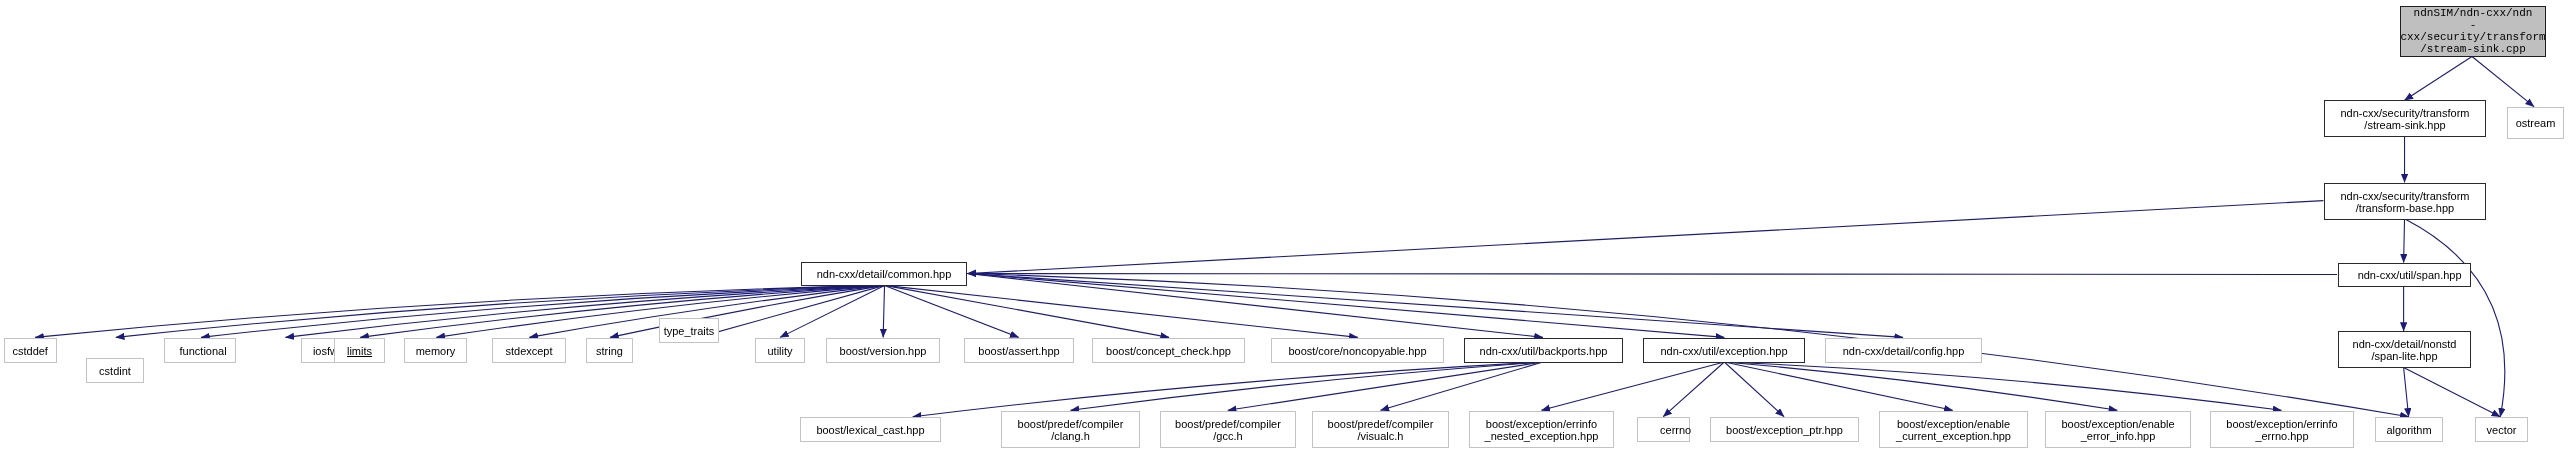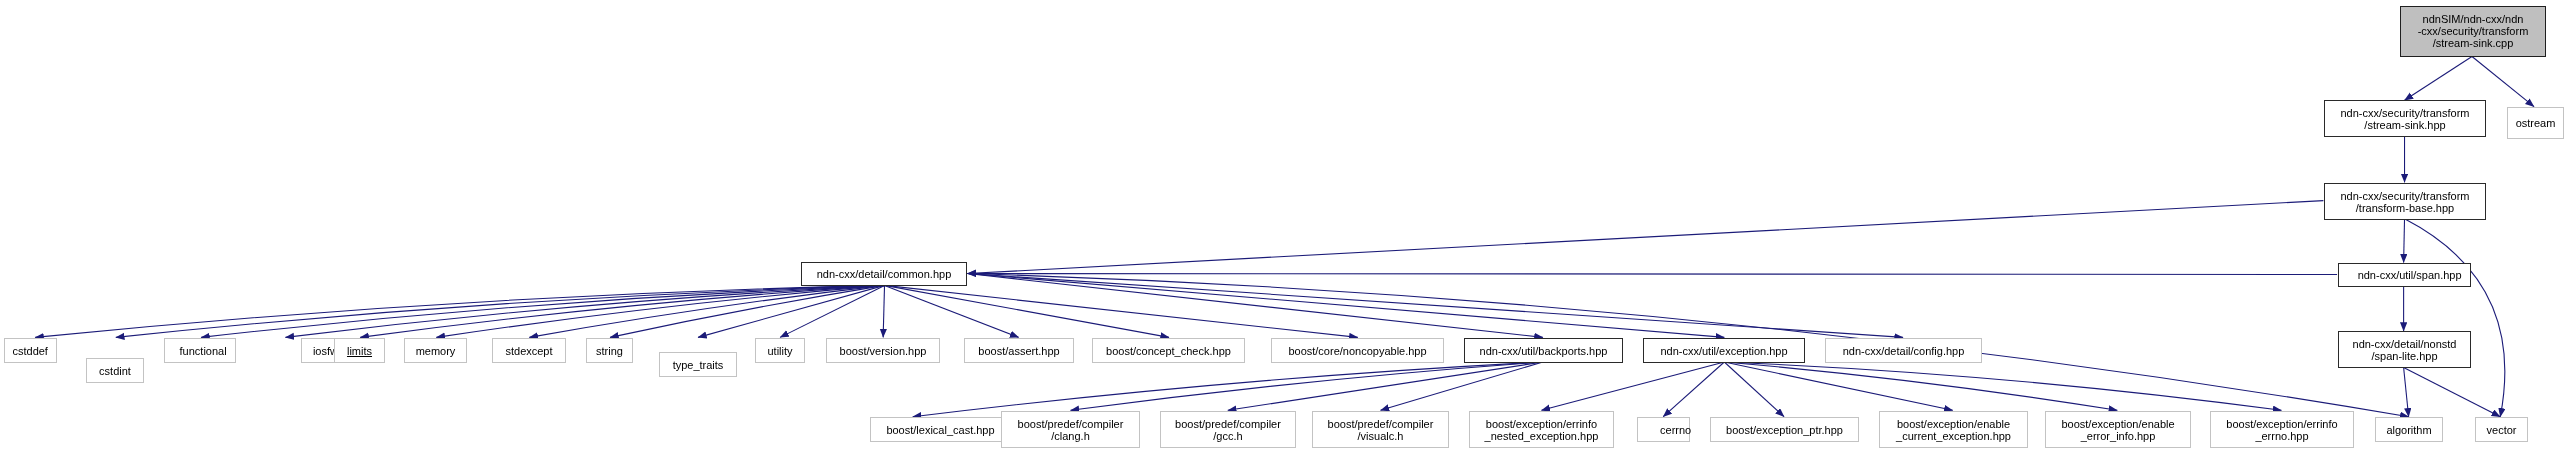--- a/index.html
+++ b/index.html
@@ -74,50 +74,50 @@
         <path d="M1691,397 Q1602,423.5 1513,450" class="edge" marker-end="url(#arrow)"></path>
         <path d="M1890,397 Q1789.75,423.5 1689.5,450" class="edge" marker-end="url(#arrow)"></path>
         <path d="M1890,397 Q1856.5,427 1823,457" class="edge" marker-end="url(#arrow)"></path>
         <path d="M1890,397 Q1922.75,427 1955.5,457" class="edge" marker-end="url(#arrow)"></path>
         <path d="M1890,397 Q2015.25,423.5 2140.5,450" class="edge" marker-end="url(#arrow)"></path>
         <path d="M1890,397 Q2106.4764040138275,415.559808868687 2321,450" class="edge" marker-end="url(#arrow)"></path>
         <path d="M1890,397 Q2196.709859442356,409.5523751079353 2501,450" class="edge" marker-end="url(#arrow)"></path>
       </g>
   </svg>
   <div id="node-layer">
-      <div class="node current" style="left: 2400px; top: 5.5px; width: 146px; height: 51px;">ndnSIM/ndn-cxx/ndn
+      <div class="node current" style="left: 2400px; top: 5.5px; width: 146px; height: 51px; font-family: Liberation Mono, monospace;">ndnSIM/ndn-cxx/ndn
 -cxx/security/transform
 /stream-sink.cpp</div>
       <div class="node documented" style="left: 2324px; top: 100px; width: 162px; height: 37px;">ndn-cxx/security/transform
 /stream-sink.hpp</div>
       <div class="node external" style="left: 2507px; top: 107px; width: 57px; height: 32px;">ostream</div>
       <div class="node documented" style="left: 2324px; top: 183px; width: 162px; height: 37px;">ndn-cxx/security/transform
 /transform-base.hpp</div>
       <div class="node documented" style="left: 801px; top: 262px; width: 166px; height: 24px;">ndn-cxx/detail/common.hpp</div>
       <div class="node documented" style="left: 2338px; top: 263px; width: 133px; height: 24px; padding-left: 12px;">ndn-cxx/util/span.hpp</div>
       <div class="node documented" style="left: 2338px; top: 331px; width: 133px; height: 37px;">ndn-cxx/detail/nonstd
 /span-lite.hpp</div>
       <div class="node external" style="left: 3.7px; top: 338px; width: 53px; height: 25px;">cstddef</div>
       <div class="node external" style="left: 86px; top: 338px; width: 58px; height: 25px; margin-top: 20px;">cstdint</div>
       <div class="node external" style="left: 164px; top: 338px; width: 72px; height: 25px; padding-left: 8px;">functional</div>
       <div class="node external" style="left: 257px; top: 338px; width: 55px; height: 25px; margin-left: 44px;">iosfwd</div>
       <div class="node external" style="left: 334px; top: 338px; width: 51px; height: 25px; text-decoration: underline;">limits</div>
       <div class="node external" style="left: 404px; top: 338px; width: 63px; height: 25px;">memory</div>
       <div class="node external" style="left: 492px; top: 338px; width: 74px; height: 25px;">stdexcept</div>
       <div class="node external" style="left: 586px; top: 338px; width: 47px; height: 25px;">string</div>
-      <div class="node external" style="left: 659px; top: 352px; width: 78px; height: 25px;">type_traits</div>
+      <div class="node external" style="left: 659px; top: 318px; width: 60px; height: 25px;">type_traits</div>
       <div class="node external" style="left: 755px; top: 338px; width: 50px; height: 25px;">utility</div>
       <div class="node external" style="left: 826px; top: 338px; width: 114px; height: 25px;">boost/version.hpp</div>
       <div class="node external" style="left: 964px; top: 338px; width: 110px; height: 25px;">boost/assert.hpp</div>
       <div class="node external" style="left: 1092px; top: 338px; width: 153px; height: 25px;">boost/concept_check.hpp</div>
       <div class="node external" style="left: 1271px; top: 338px; width: 173px; height: 25px;">boost/core/noncopyable.hpp</div>
       <div class="node documented" style="left: 1464px; top: 338px; width: 159px; height: 25px;">ndn-cxx/util/backports.hpp</div>
       <div class="node documented" style="left: 1643px; top: 338px; width: 162px; height: 25px;">ndn-cxx/util/exception.hpp</div>
       <div class="node external" style="left: 1825px; top: 338px; width: 157px; height: 25px;">ndn-cxx/detail/config.hpp</div>
-      <div class="node external" style="left: 870px; top: 417px; width: 141px; height: 25px;">boost/lexical_cast.hpp</div>
+      <div class="node external" style="left: 800px; top: 417px; width: 141px; height: 25px;">boost/lexical_cast.hpp</div>
       <div class="node external" style="left: 1001px; top: 411px; width: 139px; height: 37px;">boost/predef/compiler
 /clang.h</div>
       <div class="node external" style="left: 1160px; top: 411px; width: 136px; height: 37px;">boost/predef/compiler
 /gcc.h</div>
       <div class="node external" style="left: 1312px; top: 411px; width: 137px; height: 37px;">boost/predef/compiler
 /visualc.h</div>
       <div class="node external" style="left: 1469px; top: 411px; width: 145px; height: 37px;">boost/exception/errinfo
 _nested_exception.hpp</div>
       <div class="node external" style="left: 1637px; top: 417px; width: 53px; height: 25px; padding-left: 26px;">cerrno</div>
       <div class="node external" style="left: 1710px; top: 417px; width: 149px; height: 25px;">boost/exception_ptr.hpp</div>

